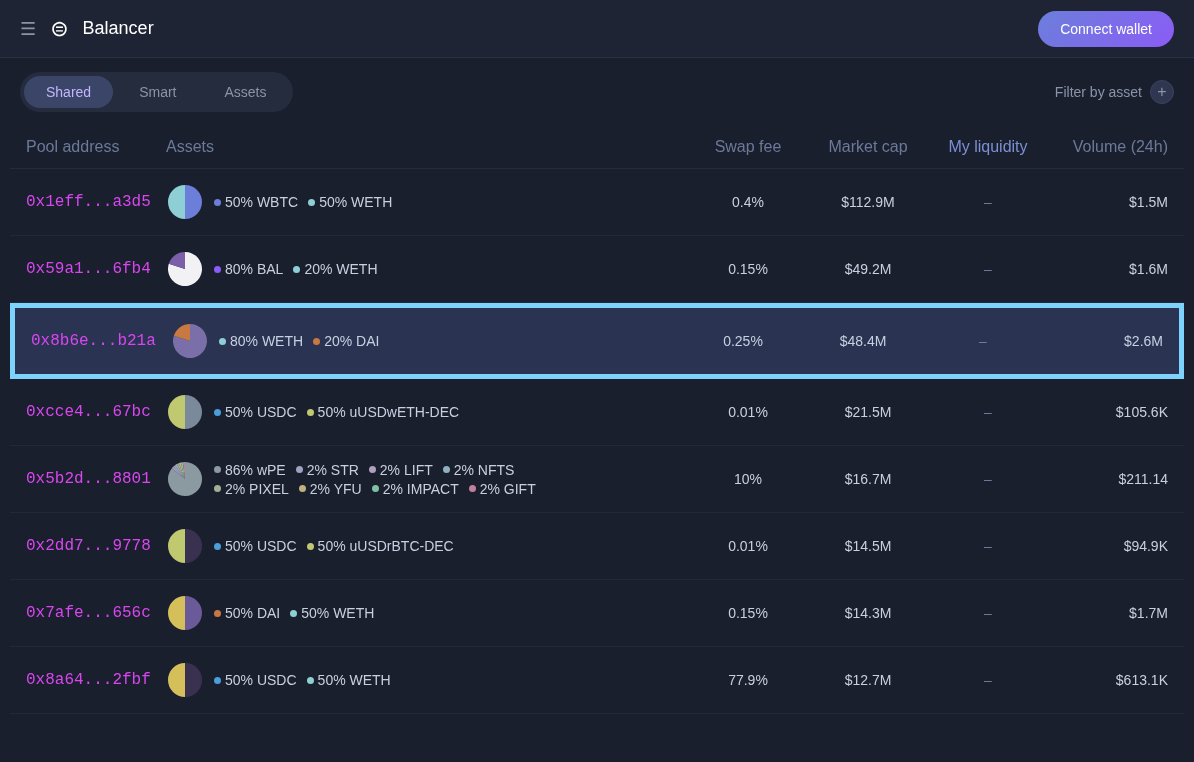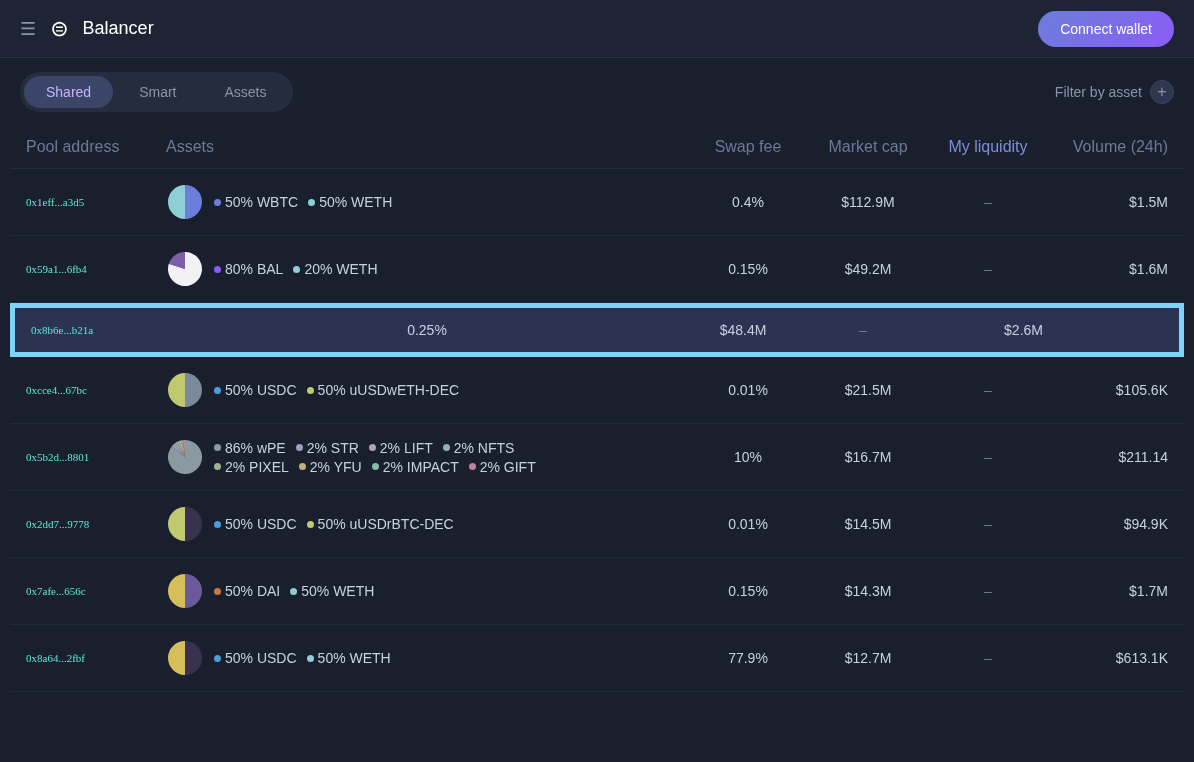--- a/index.html
+++ b/index.html
@@ -125,23 +125,23 @@
       align-items: center;
       cursor: pointer;
       transition: background 0.15s;
     }
     .table-row.highlighted {
       background-color: #2a3352;
       border: 5px solid #7dd3fc;
     }
 
     .pool-address {
-      color: #5eead4;
-      font-size: 11px;
-      font-family: Liberation Serif, serif;
+      color: #d946ef;
+      font-size: 16px;
+      font-family: Liberation Mono, monospace;
     }
 
     .assets-cell {
       display: flex;
       align-items: center;
       gap: 10px;
     }
 
     
     .pie-icon {
@@ -236,20 +236,33 @@
             </div>
           </div>
     </div>
     <div class="cell-center">0.15%</div>
     <div class="cell-center">$49.2M</div>
     <div class="cell-dash">–</div>
     <div class="cell-right">$1.6M</div>
   </div>
       <div class="table-row highlighted">
     <div class="pool-address">0x8b6e...b21a</div>
+    <div class="assets-cell">
+      <div class="pie-icon"><svg width="38" height="38" viewBox="0 0 38 38">
+              <circle cx="19" cy="19" r="17" fill="#2a3045"></circle>
+              <path d="M19,19 L19,2 A17,17 0 1,1 2.832039222982388,13.746711095625896 Z" fill="#7a6fa8"></path>
+              <path d="M19,19 L2.832039222982388,13.746711095625896 A17,17 0 0,1 18.999999999999996,2 Z" fill="#c87941"></path>
+            </svg></div>
+      <div style="display:flex;flex-direction:column;gap:3px;">
+            <div style="display:flex;flex-wrap:wrap;gap:4px 10px;">
+              <span class="asset-tag"><span class="asset-dot" style="background:#8ecfd6;"></span>80% WETH</span>
+              <span class="asset-tag"><span class="asset-dot" style="background:#c87941;"></span>20% DAI</span>
+            </div>
+          </div>
+    </div>
     <div class="cell-center">0.25%</div>
     <div class="cell-center">$48.4M</div>
     <div class="cell-dash">–</div>
     <div class="cell-right">$2.6M</div>
   </div>
       <div class="table-row">
     <div class="pool-address">0xcce4...67bc</div>
     <div class="assets-cell">
       <div class="pie-icon"><svg width="38" height="38" viewBox="0 0 38 38">
               <circle cx="19" cy="19" r="17" fill="#2a3045"></circle>

